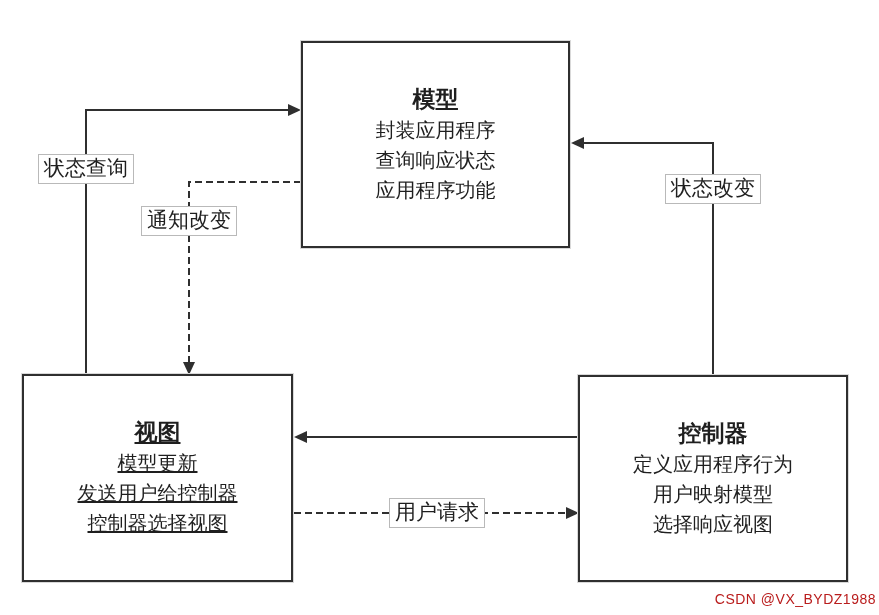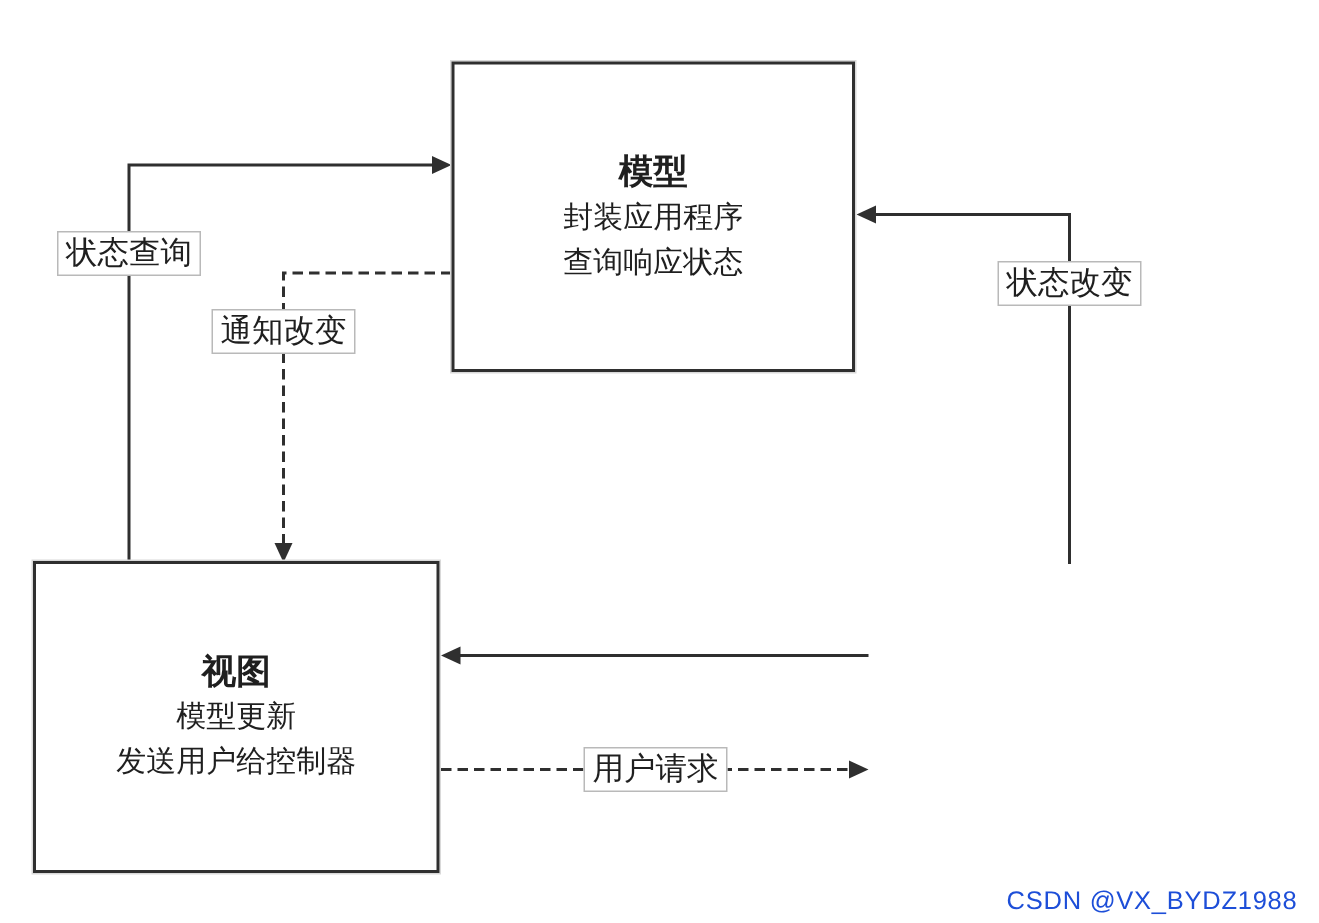--- a/index.html
+++ b/index.html
@@ -38,46 +38,46 @@
     font-weight: bold;
     font-size: 23px;
     line-height: 30px;
   }
   .node-box .box-line {
     font-size: 20px;
     line-height: 30px;
     text-align: center;
   }
   #model-box      { left: 301px; top: 41px;  width: 265px; height: 203px; }
-  #view-box       { left: 22px;  top: 374px; width: 267px; height: 204px; }
+  #view-box       { left: 22px;  top: 374px; width: 267px; height: 204px; text-decoration: underline; }
   #controller-box { left: 578px; top: 375px; width: 266px; height: 203px; }
 
   .edge-label {
     position: absolute;
     transform: translate(-50%, -50%);
     background: #ffffff;
     border: 1px solid #b9b9b9;
     padding: 1px 5px 2px 5px;
     font-size: 21px;
     line-height: 25px;
     white-space: nowrap;
   }
   #label-status-query   { left: 86px;  top: 137px; margin-top: 32px; }
   #label-notify-change  { left: 189px; top: 221px; }
   #label-state-change   { left: 713px; top: 189px; }
   #label-view-selection { left: 436px; top: 437px; }
   #label-user-request   { left: 437px; top: 513px; }
 
   .watermark {
     position: absolute;
-    right: 14px;
+    right: 3px;
     top: 591px;
     font-family: "Liberation Sans", "DejaVu Sans", sans-serif;
-    font-size: 17px;
-    color: #1d4ed8;
+    font-size: 14px;
+    color: #b91c1c;
     letter-spacing: 0.5px;
   }
 </style>
 </head>
 <body>
 
 <div class="stage">
 
   <svg class="connectors" viewBox="0 0 879 615" xmlns="http://www.w3.org/2000/svg">
 
@@ -104,28 +104,36 @@
     <g>
       <path d="M294,513 L566,513" fill="none" stroke="#2f2f2f" stroke-width="2" stroke-dasharray="7,4"></path>
       <polygon points="579,513 566,507 566,519" fill="#2f2f2f"></polygon>
     </g>
   </svg>
 
   <div class="node-box" id="model-box">
     <div class="box-title">模型</div>
     <div class="box-line">封装应用程序</div>
     <div class="box-line">查询响应状态</div>
+    <div class="box-line">应用程序功能</div>
   </div>
 
   <div class="node-box" id="view-box">
     <div class="box-title">视图</div>
     <div class="box-line">模型更新</div>
     <div class="box-line">发送用户给控制器</div>
+    <div class="box-line">控制器选择视图</div>
   </div>
 
+  <div class="node-box" id="controller-box">
+    <div class="box-title">控制器</div>
+    <div class="box-line">定义应用程序行为</div>
+    <div class="box-line">用户映射模型</div>
+    <div class="box-line">选择响应视图</div>
+  </div>
 
   <div class="edge-label" id="label-status-query">状态查询</div>
   <div class="edge-label" id="label-notify-change">通知改变</div>
   <div class="edge-label" id="label-state-change">状态改变</div>
   <div class="edge-label" id="label-user-request">用户请求</div>
 
   <div class="watermark">CSDN @VX_BYDZ1988</div>
 
 </div>
 

